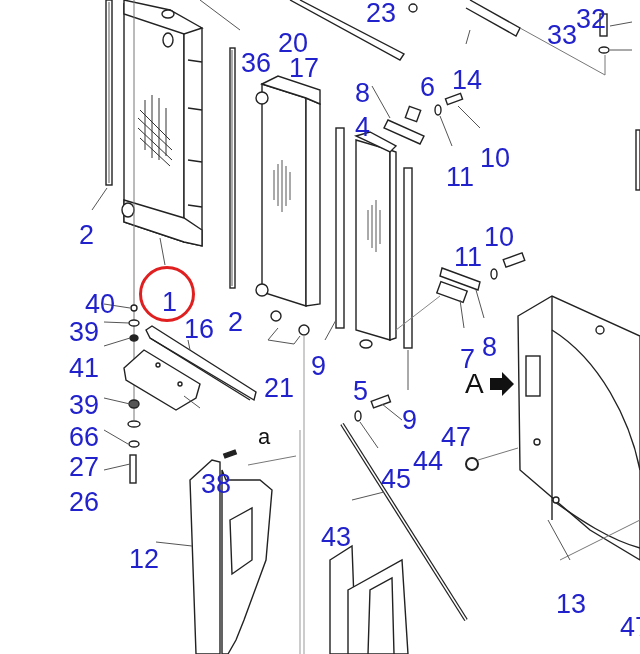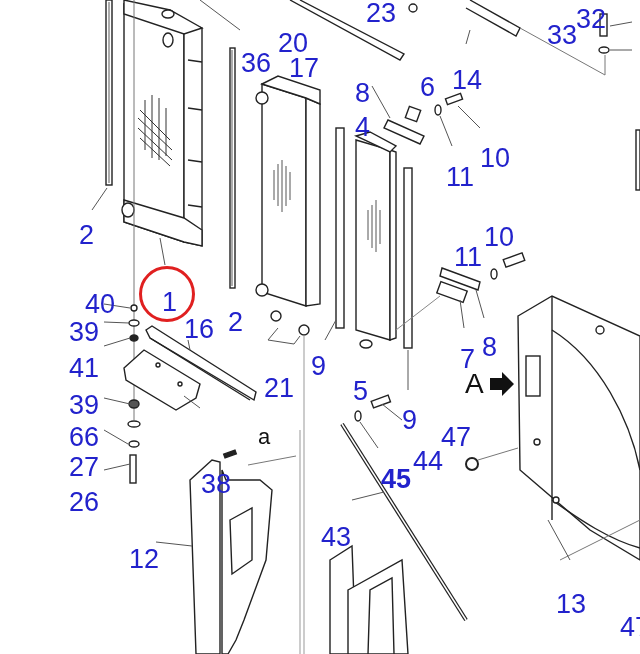--- a/index.html
+++ b/index.html
@@ -234,18 +234,18 @@
 <div class="lbl" style="left:241px;top:50px;">36</div>
 <div class="lbl" style="left:278px;top:30px;">20</div>
 <div class="lbl" style="left:201px;top:423px;margin-top:48px;">38</div>
 <div class="lbl" style="left:69px;top:319px;">39</div>
 <div class="lbl" style="left:69px;top:392px;">39</div>
 <div class="lbl" style="left:69px;top:291px;margin-left:16px;">40</div>
 <div class="lbl" style="left:69px;top:355px;">41</div>
 <div class="lbl" style="left:69px;top:424px;">66</div>
 <div class="lbl" style="left:321px;top:524px;">43</div>
 <div class="lbl" style="left:413px;top:448px;">44</div>
-<div class="lbl" style="left:381px;top:466px;font-weight:bold;">45</div>
+<div class="lbl" style="left:381px;top:466px;">45</div>
 <div class="lbl" style="left:441px;top:424px;">47</div>
 <div class="lbl" style="left:620px;top:614px;">47</div>
 
 <div class="lbl-a" style="left:465px;top:370px;">A</div>
 <div class="lbl-small" style="left:258px;top:426px;">a</div>
 
 </body></html>

